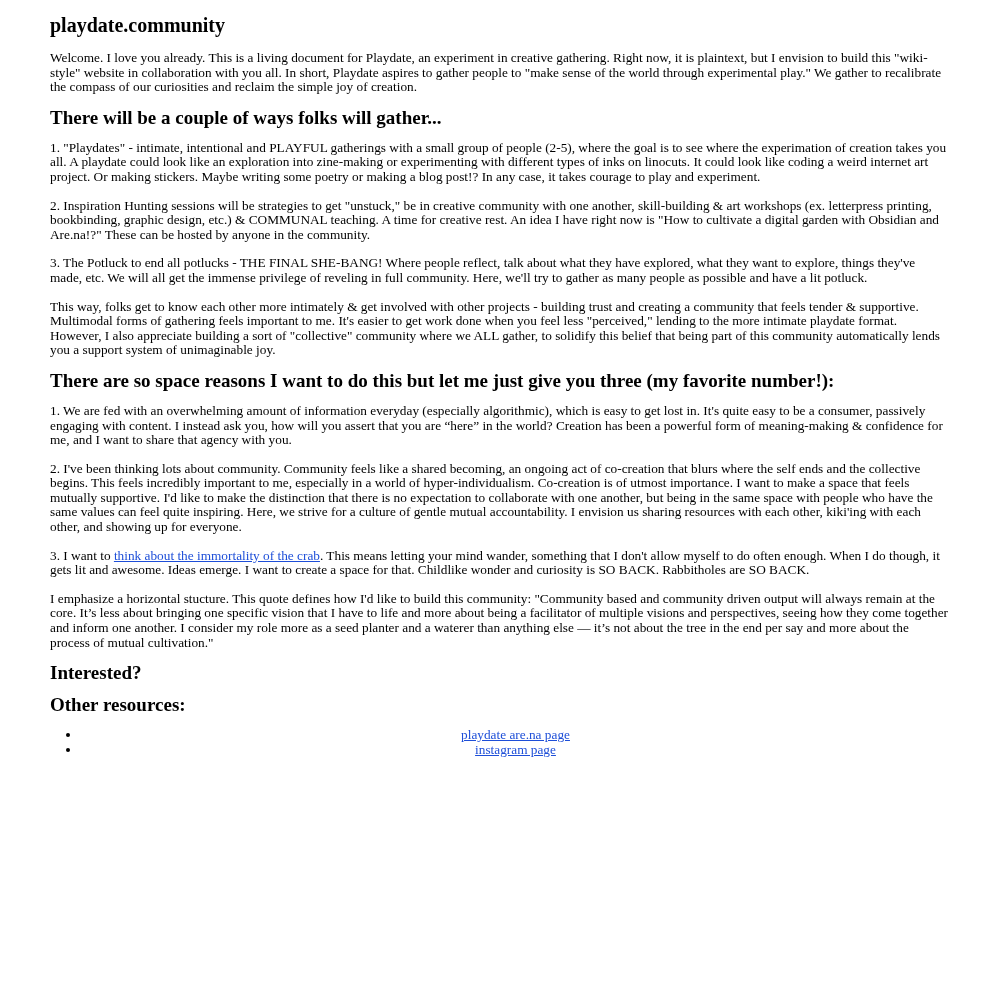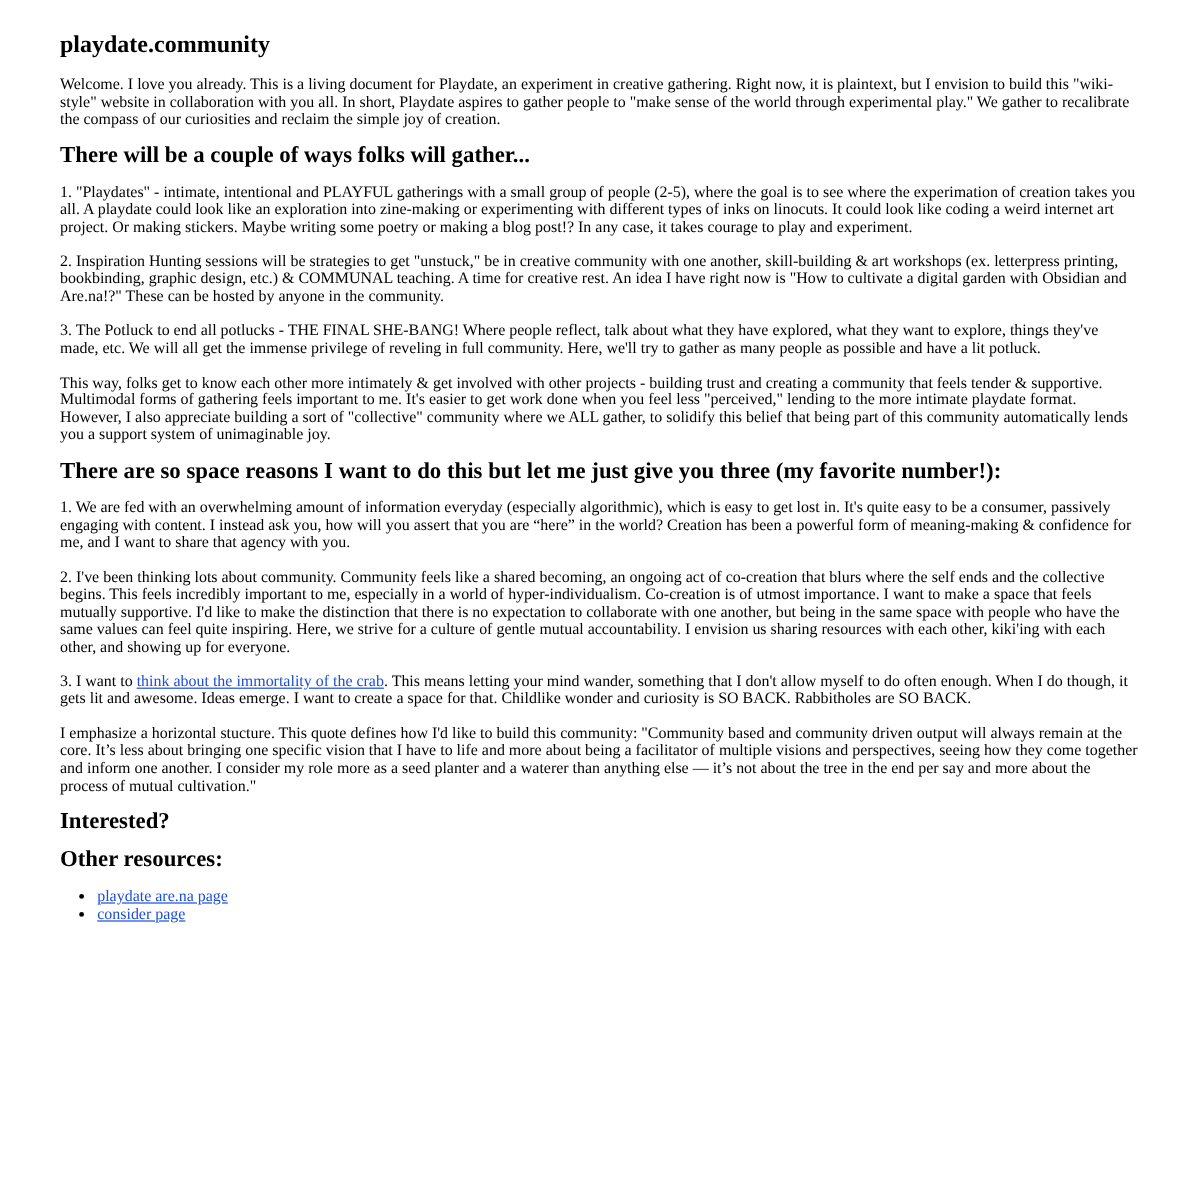--- a/index.html
+++ b/index.html
@@ -3,30 +3,30 @@
   <meta charset="utf-8">
   <style>
     html, body { margin: 0; padding: 0; background: #ffffff; }
     body {
       width: 1000px; height: 1000px; overflow: hidden;
       font-family: "Liberation Serif", serif;
       color: #000000;
       font-size: 13.3px;
       line-height: 14.6px;
     }
-    .page { padding: 13px 50px 0 50px; width: 900px; margin-top: 12px; }
+    .page { padding: 13px 50px 0 50px; width: 900px; }
     h1 {
       font-size: 20px; font-weight: bold; margin: 0 0 14px 0; line-height: 24px;
     }
     h3 {
       font-size: 19px; font-weight: bold; margin: 0 0 14px 0; line-height: 18px;
     }
     p { margin: 0 0 14px 0; }
     a { color: #1d4ed8; text-decoration: underline; }
-    ul { margin: 0; padding-left: 31px; list-style: disc; }
+    ul { margin: 0; padding-left: 31px; list-style: disc; text-align: center; }
     li { line-height: 14.6px; }
   </style>
 </head>
 <body>
 
 <div class="page">
   <h1>playdate.community</h1>
   <p>Welcome. I love you already. This is a living document for Playdate, an experiment in creative gathering. Right now, it is plaintext, but I envision to build this "wiki-style" website in collaboration with you all. In short, Playdate aspires to gather people to "make sense of the world through experimental play." We gather to recalibrate the compass of our curiosities and reclaim the simple joy of creation.</p>
 
   <h3>There will be a couple of ways folks will gather...</h3>
@@ -41,15 +41,15 @@
   <p>2. I've been thinking lots about community. Community feels like a shared becoming, an ongoing act of co-creation that blurs where the self ends and the collective begins. This feels incredibly important to me, especially in a world of hyper-individualism. Co-creation is of utmost importance. I want to make a space that feels mutually supportive. I'd like to make the distinction that there is no expectation to collaborate with one another, but being in the same space with people who have the same values can feel quite inspiring. Here, we strive for a culture of gentle mutual accountability. I envision us sharing resources with each other, kiki'ing with each other, and showing up for everyone.</p>
   <p><span>3. I want to </span><a href="#">think about the immortality of the crab</a><span>. This means letting your mind wander, something that I don't allow myself to do often enough. When I do though, it gets lit and awesome. Ideas emerge. I want to create a space for that. Childlike wonder and curiosity is SO BACK. Rabbitholes are SO BACK.</span></p>
 
   <p>I emphasize a horizontal stucture. This quote defines how I'd like to build this community: "Community based and community driven output will always remain at the core. It’s less about bringing one specific vision that I have to life and more about being a facilitator of multiple visions and perspectives, seeing how they come together and inform one another. I consider my role more as a seed planter and a waterer than anything else — it’s not about the tree in the end per say and more about the process of mutual cultivation."</p>
 
   <h3>Interested?</h3>
 
   <h3>Other resources:</h3>
   <ul>
     <li><a href="#">playdate are.na page</a></li>
-    <li><a href="#">consider page</a></li>
+    <li><a href="#">instagram page</a></li>
   </ul>
 </div>
 
 </body></html>

